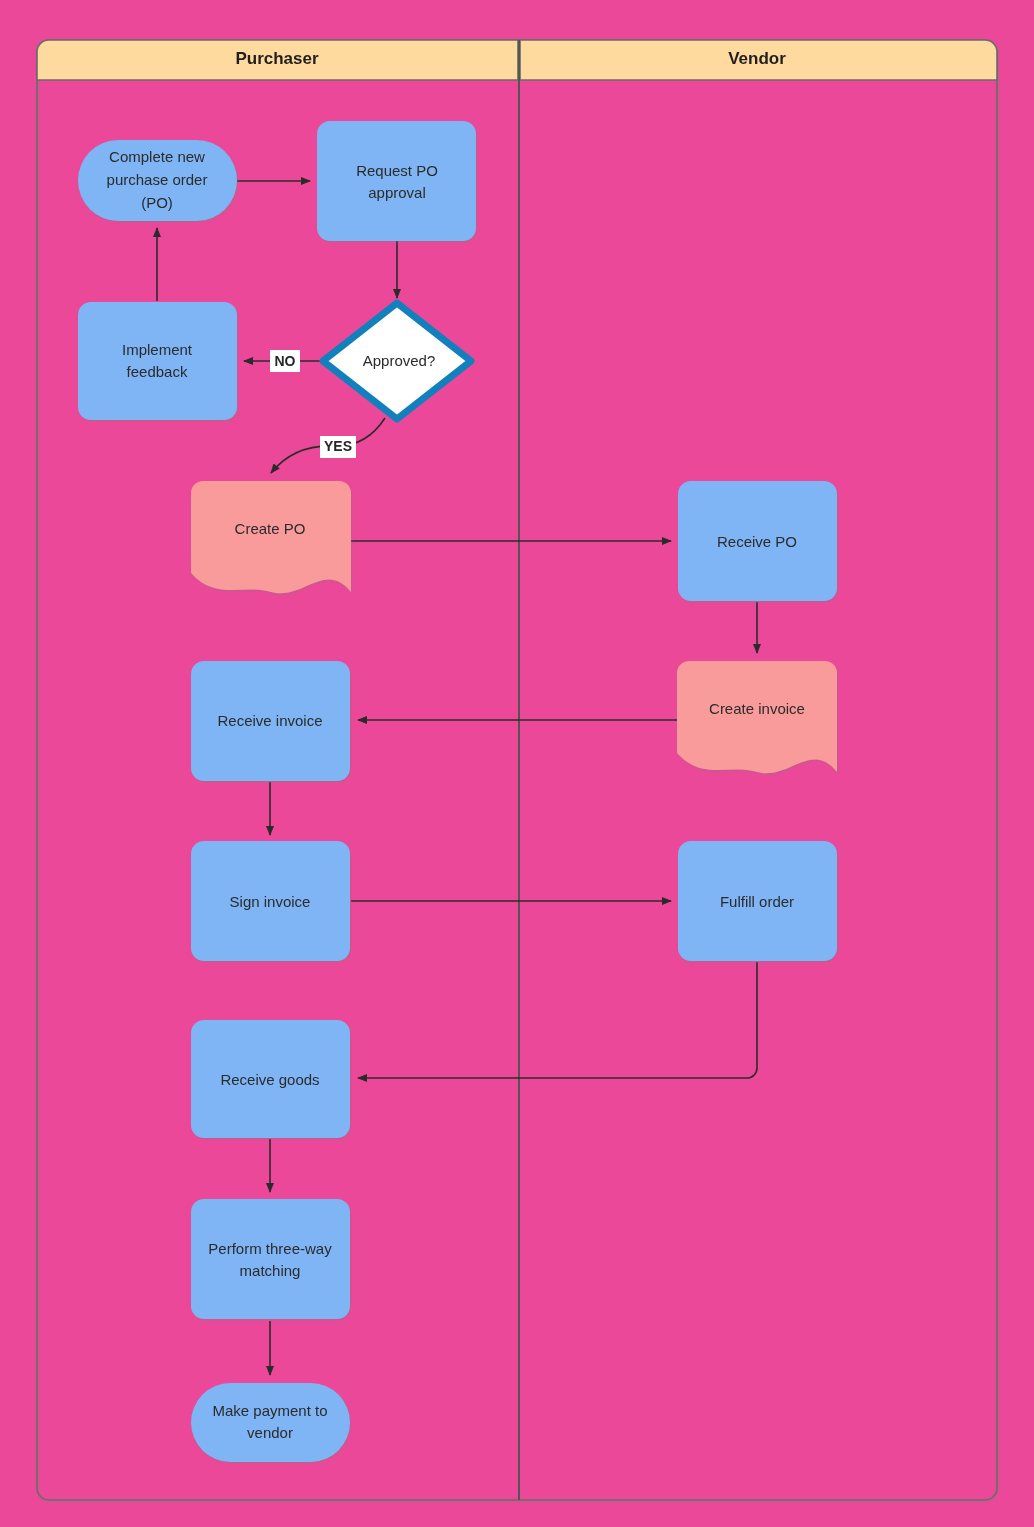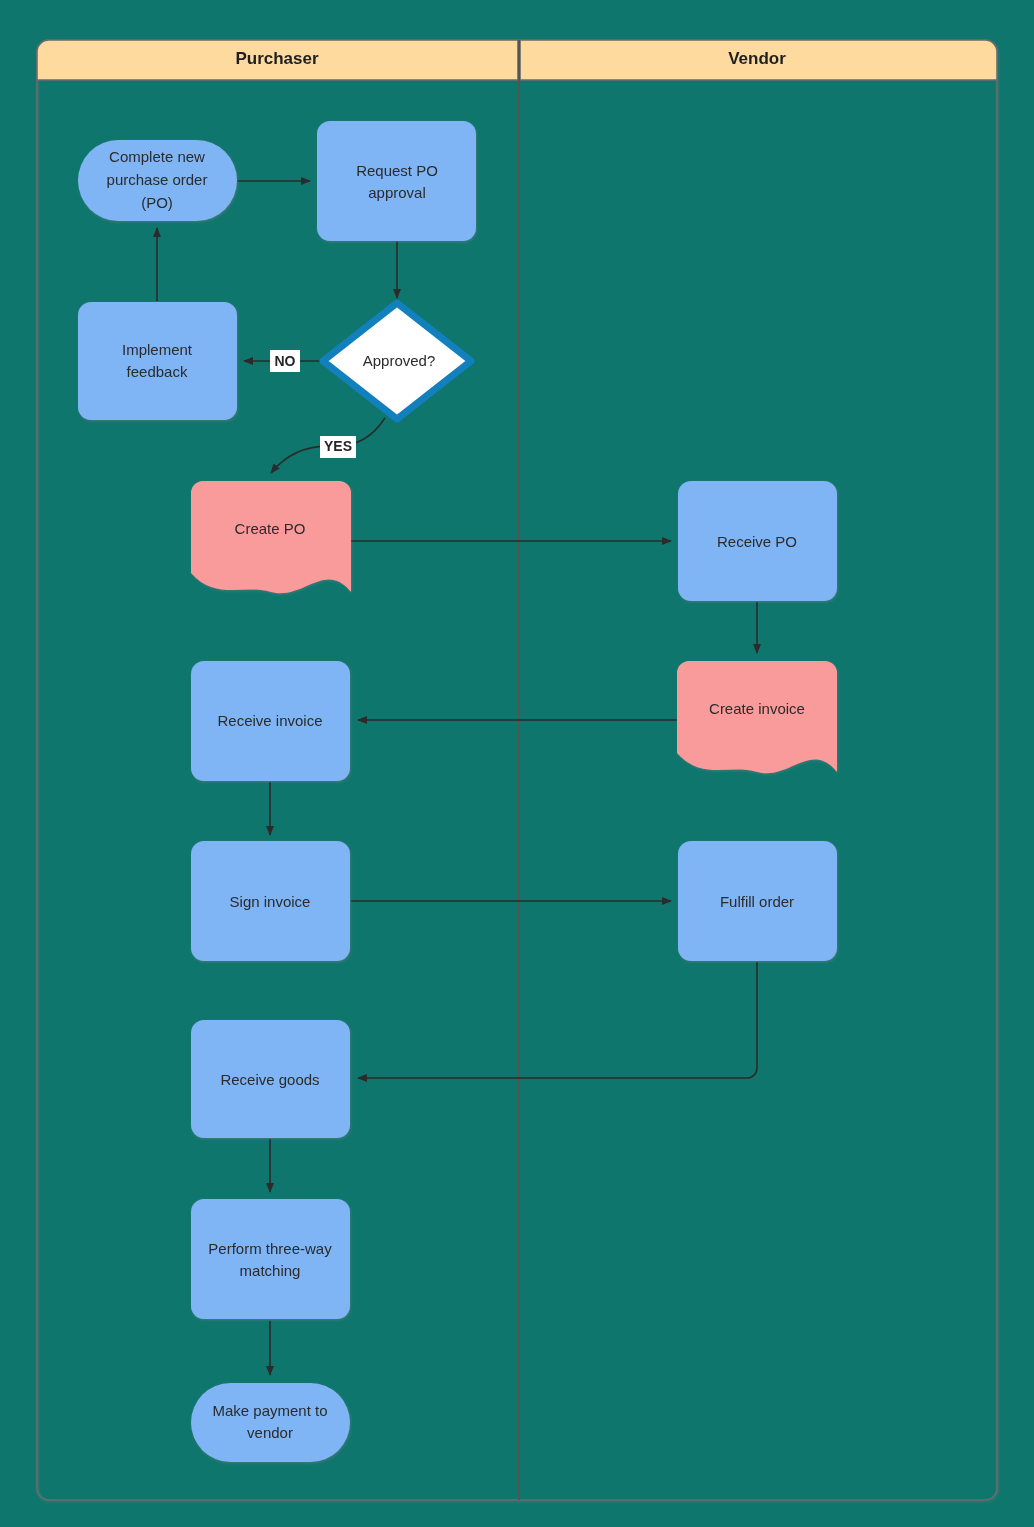--- a/index.html
+++ b/index.html
@@ -8,21 +8,21 @@
     background: #ffffff;
   }
   body {
     font-family: "Liberation Sans", sans-serif;
     -webkit-font-smoothing: antialiased;
   }
   #canvas {
     position: relative;
     width: 1034px;
     height: 1527px;
-    background: #0f766e;
+    background: #ec4899;
     overflow: hidden;
   }
   #diagram-svg {
     position: absolute;
     left: 0;
     top: 0;
     width: 1034px;
     height: 1527px;
   }
   .lane-title {

